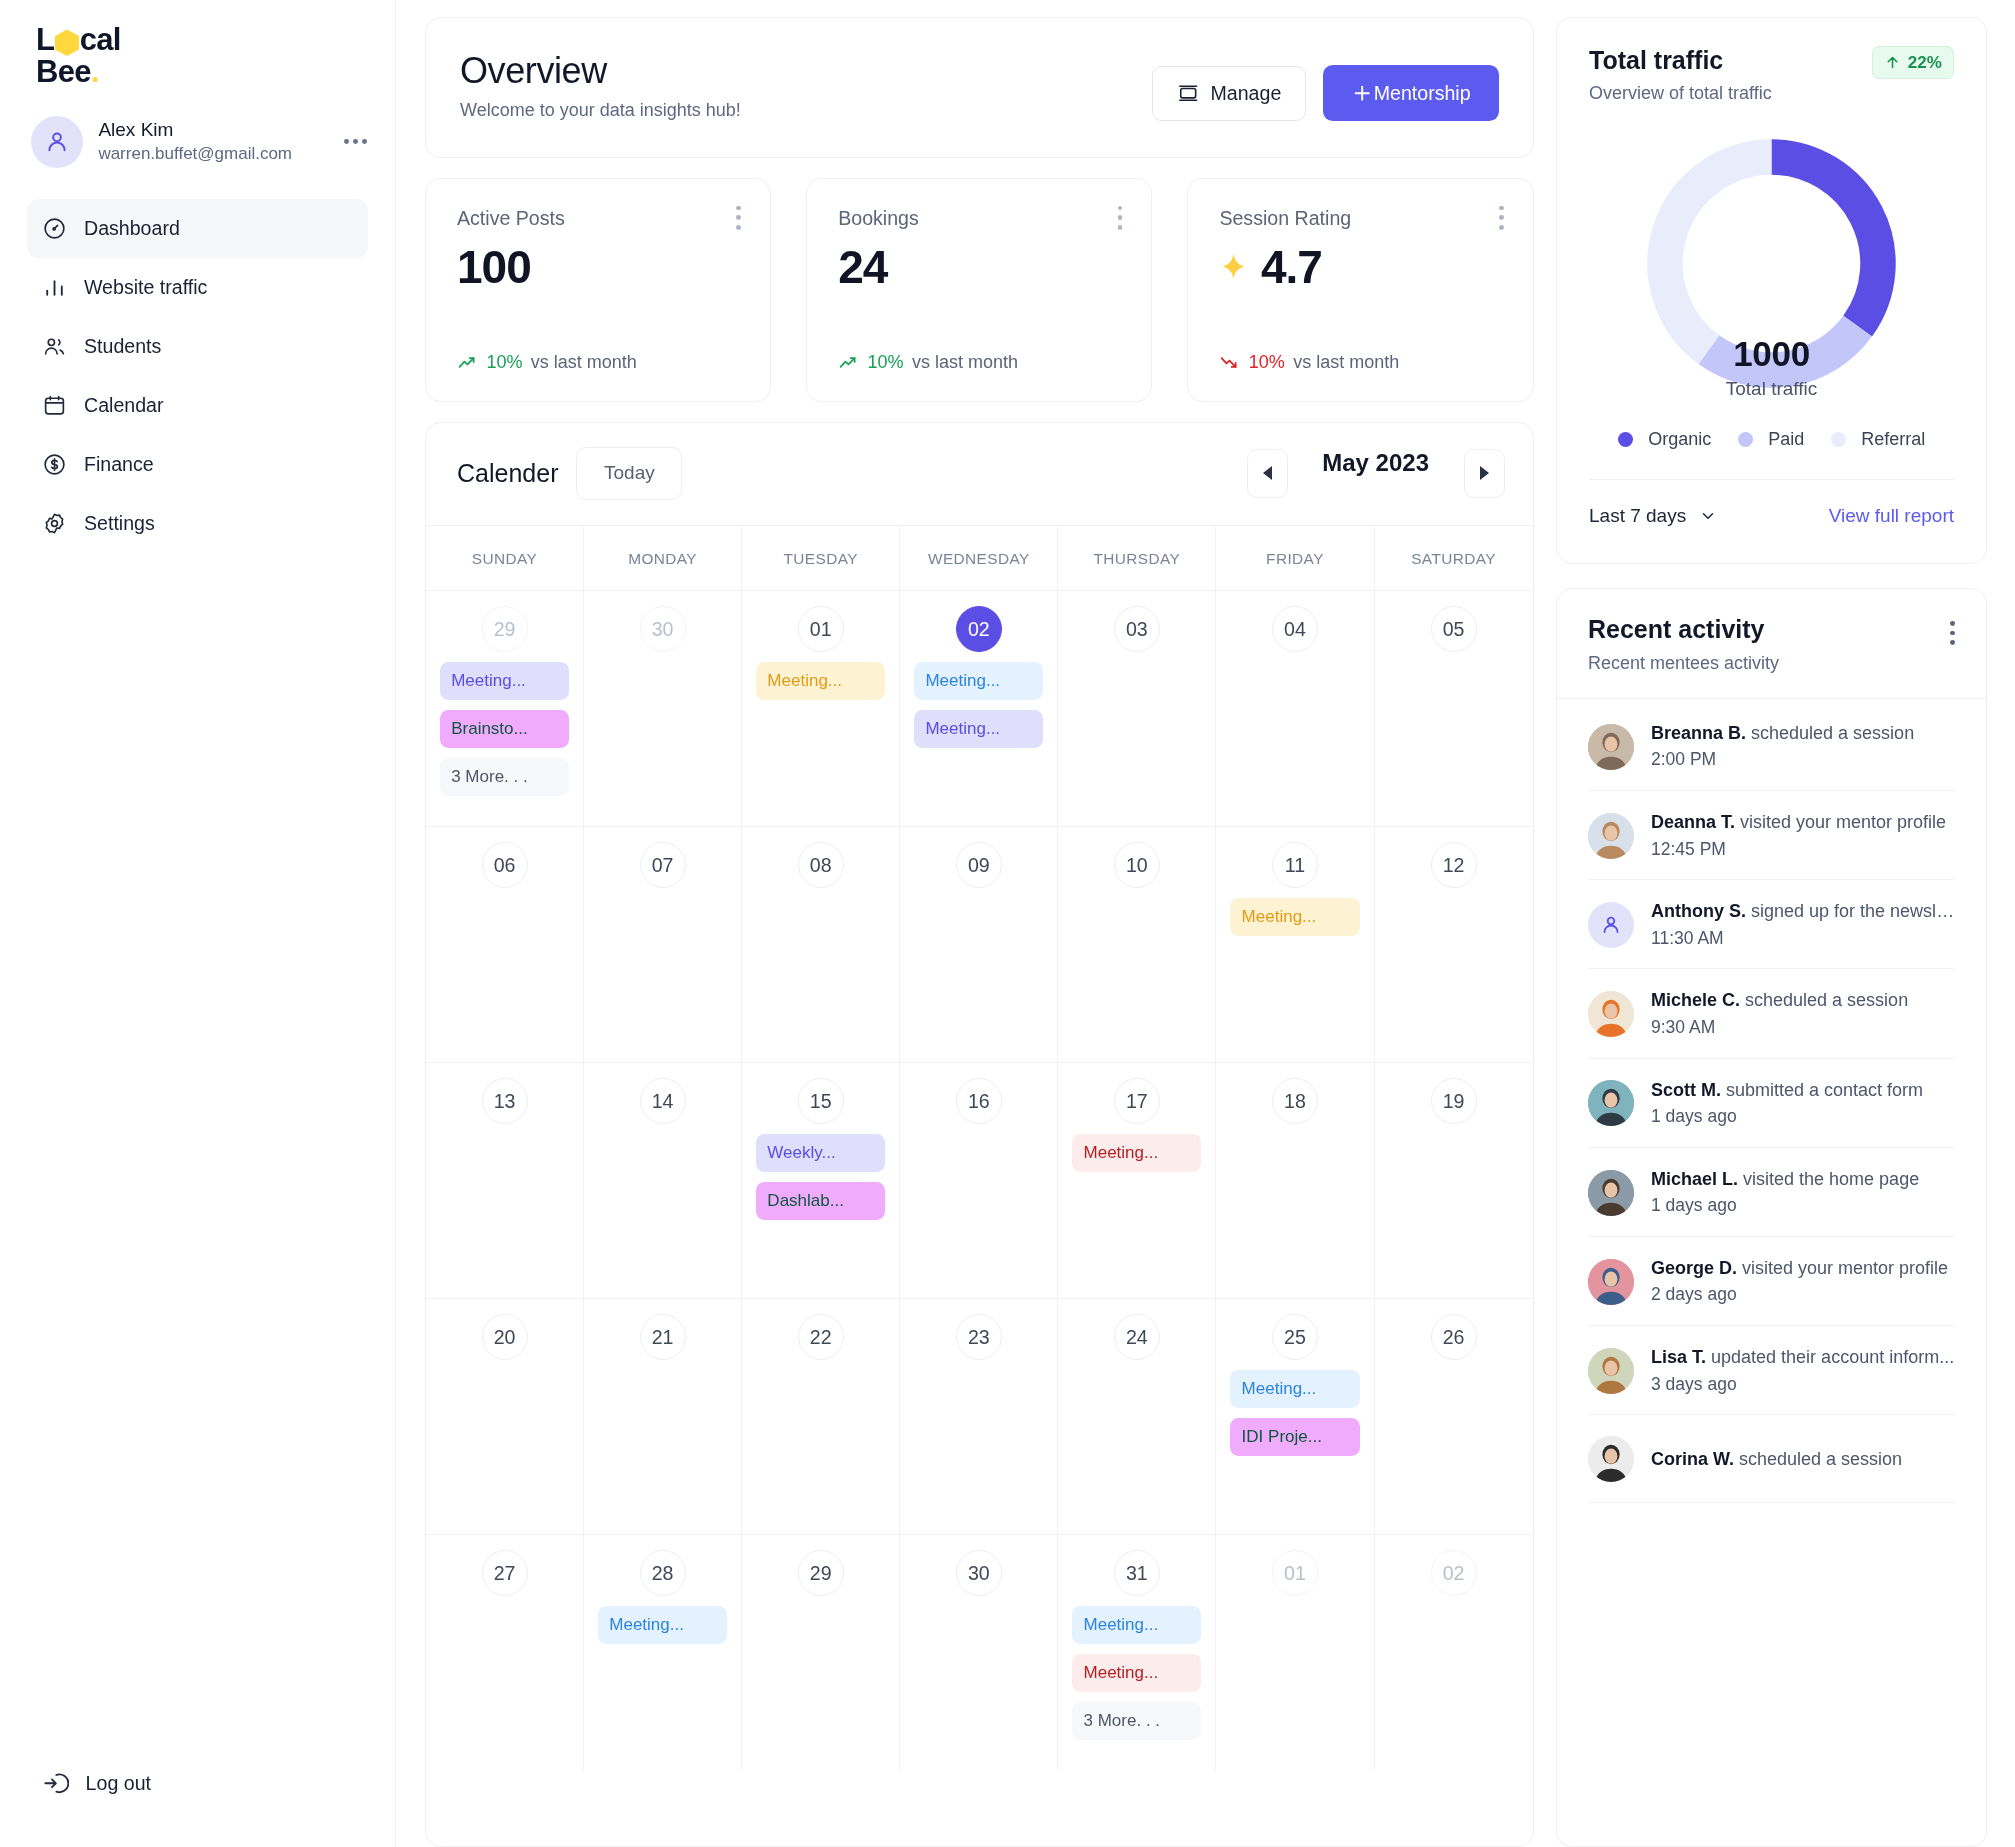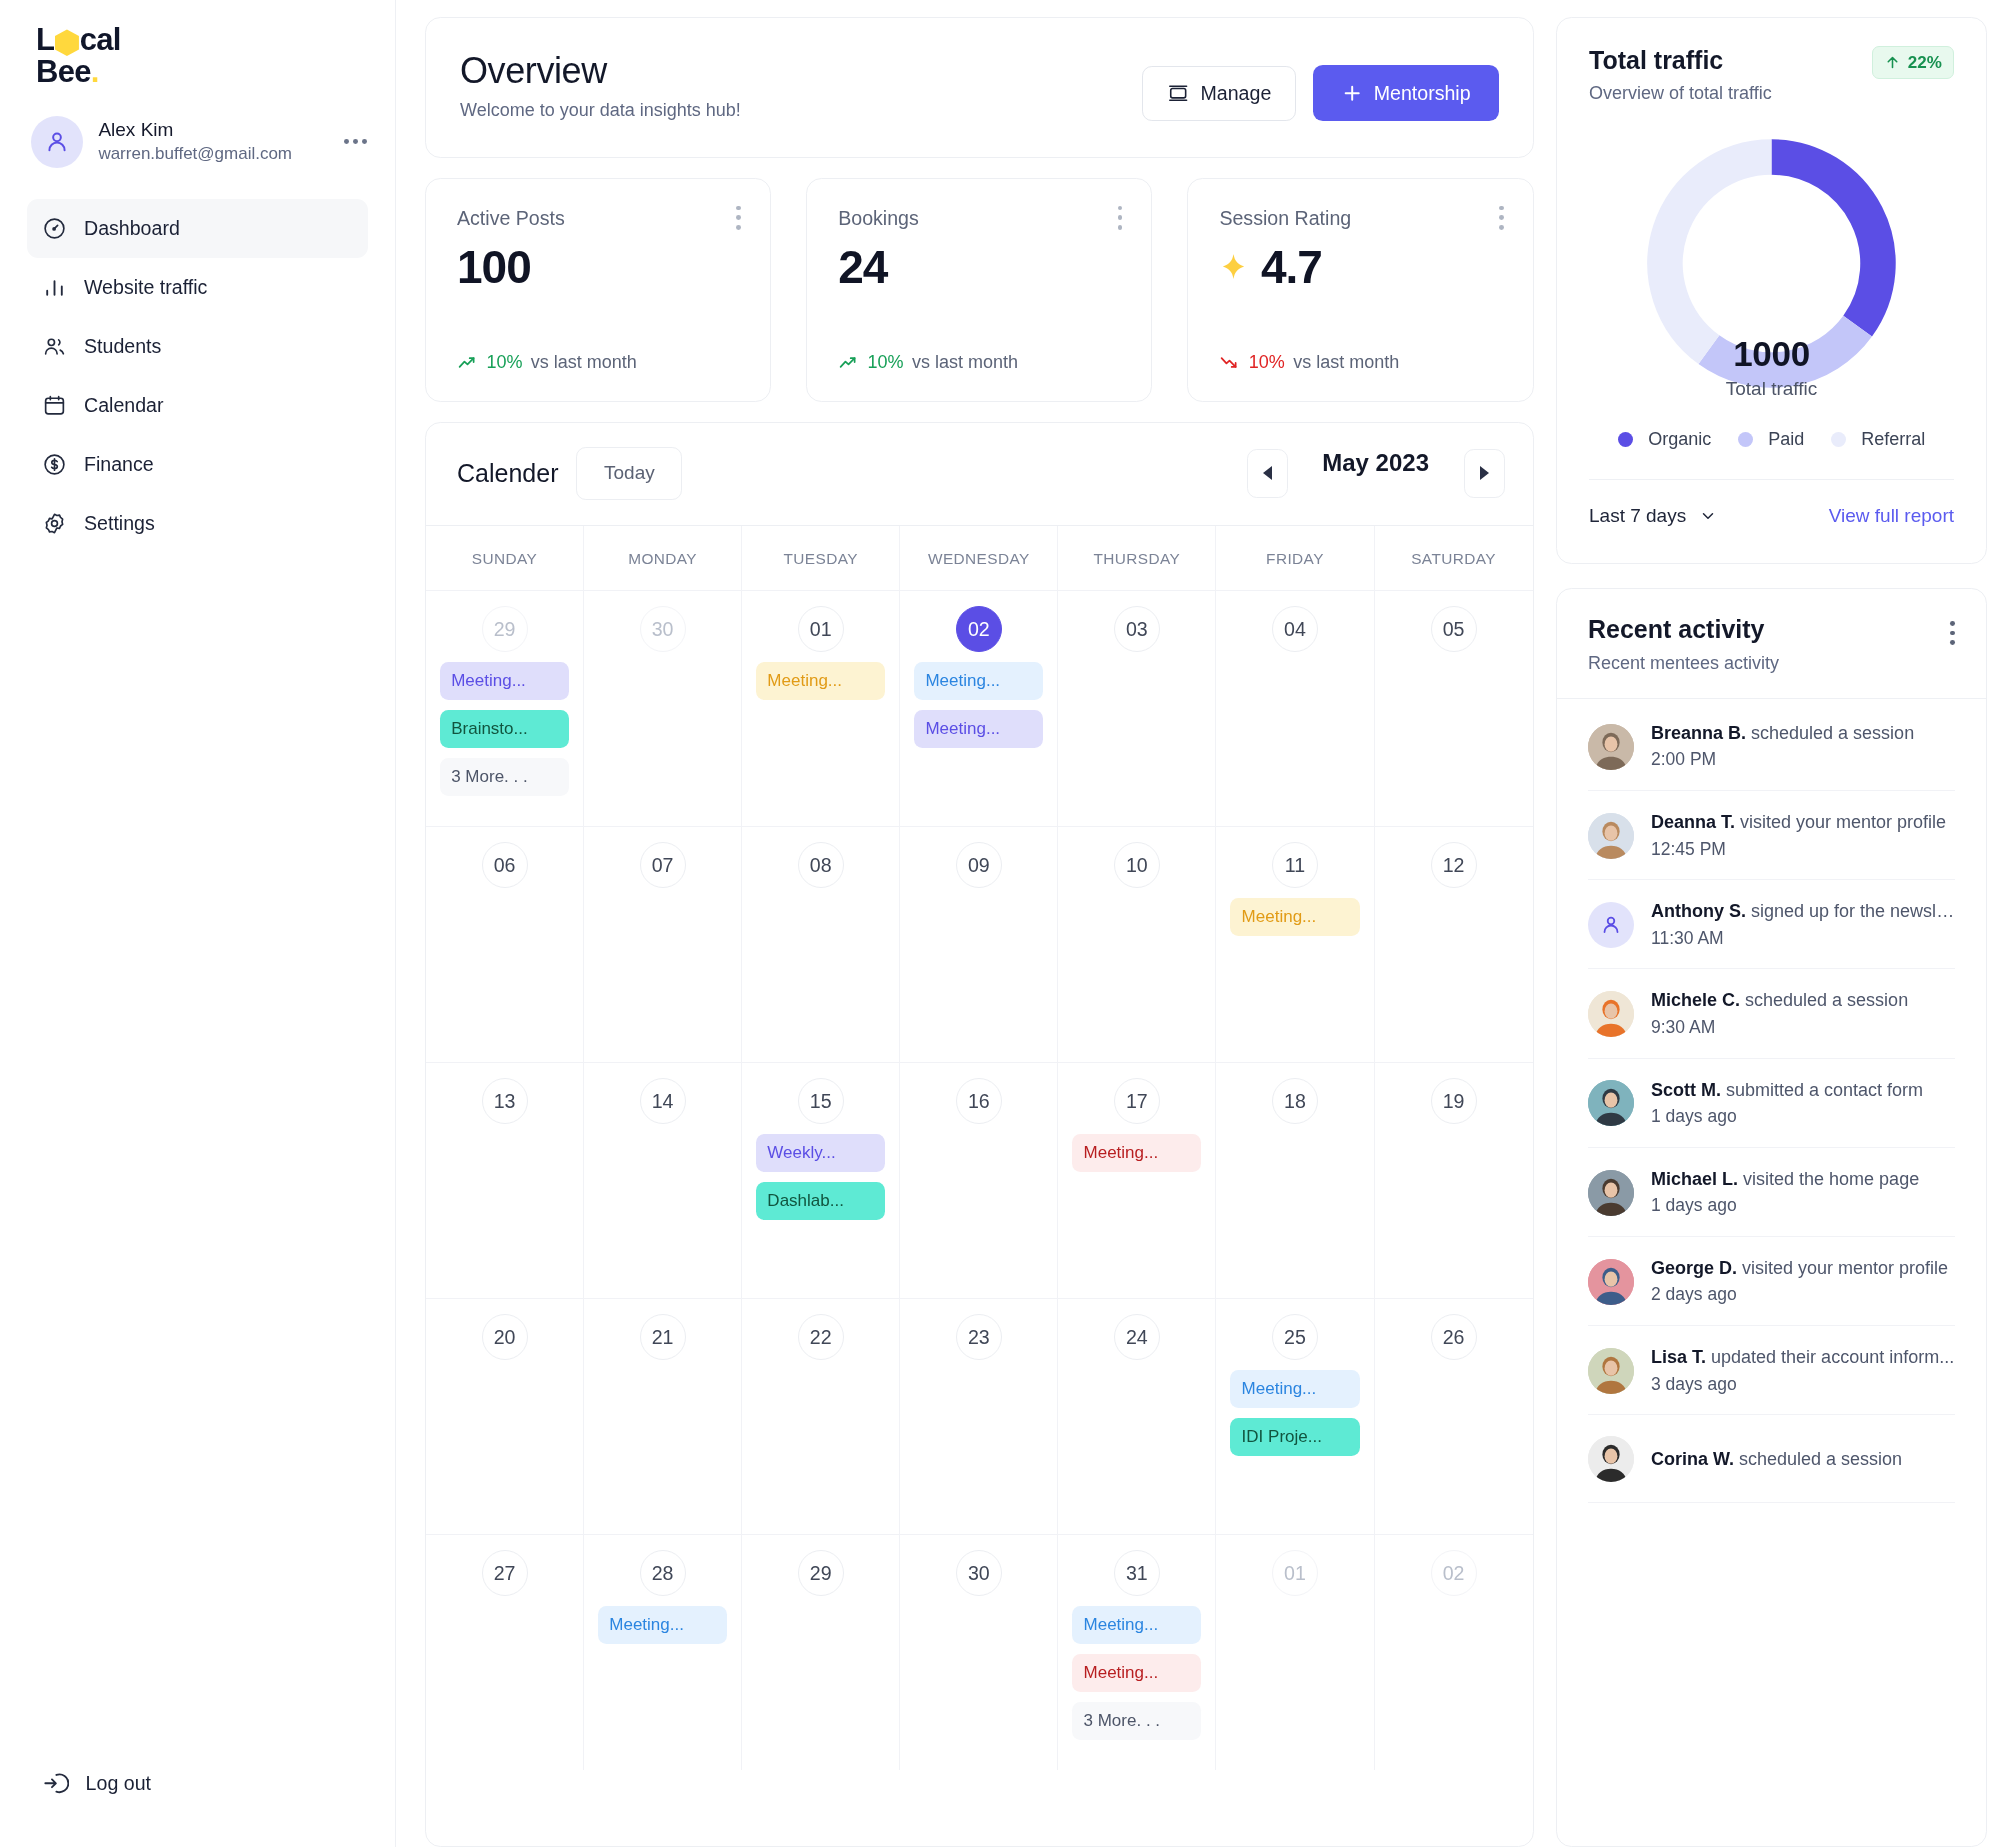--- a/index.html
+++ b/index.html
@@ -61,21 +61,21 @@
   .topbar { display: flex; align-items: flex-end; justify-content: space-between; padding: 32px 34px 36px 34px; }
   .page-title { font-size: 36px; font-weight: 400; letter-spacing: -0.4px; color: #131829; }
   .page-sub { font-size: 18px; color: #5f6882; margin-top: 8.4px; }
   .topbar-actions { display: flex; align-items: center; gap: 17px; }
   .btn-ghost {
     display: flex; align-items: center; gap: 11.2px;
     height: 55px; padding: 0 24px; border: 1.4px solid #e3e6ec; border-radius: 9.8px;
     background: #fff; font-size: 19.6px; color: #1b2135; cursor: pointer;
   }
   .btn-primary {
-    display: flex; align-items: center; gap: 10px;
+    display: flex; align-items: center; gap: 0;
     height: 56px; padding: 0 28px; border: none; border-radius: 9.8px;
     background: #5b5bef; color: #fff; font-size: 19.6px; cursor: pointer;
   }
   .btn-ghost svg, .btn-primary svg { width: 22.4px; height: 22.4px; }
 
   
   .stats { display: flex; gap: 35px; }
   .stat { flex: 1 1 0; padding: 28px 29px 29px 31px; position: relative; min-height: 224px; }
   .stat-label { font-size: 19.6px; color: #5c6478; }
   .stat-value { font-size: 46px; font-weight: 700; letter-spacing: -1px; color: #101425; margin-top: 9.8px; display: flex; align-items: center; gap: 12.6px; }
@@ -111,21 +111,21 @@
   .week { display: grid; grid-template-columns: repeat(7, 1fr); border-top: 1.4px solid #f1f2f6; min-height: 236px; }
   .day { border-right: 1.4px solid #f1f2f6; padding: 15.4px 14px 8.4px; display: flex; flex-direction: column; align-items: center; gap: 9.8px; }
   .day:last-child { border-right: none; }
   .daynum { width: 46px; height: 46px; border-radius: 50%; border: 1.4px solid #eceef2;
             display: flex; align-items: center; justify-content: center; font-size: 19.6px; color: #404757; }
   .daynum.muted { color: #b9bfcb; border-color: #f3f4f7; }
   .daynum.today { background: #5b4ee5; color: #fff; border-color: #5b4ee5; }
   .chip { width: 100%; max-width: 133px; border-radius: 8.4px; padding: 9px 11.2px;
           font-size: 17px; white-space: nowrap; overflow: hidden; text-overflow: ellipsis; cursor: pointer; }
   .chip.purple { background: #dfdefb; color: #5b4ee5; }
-  .chip.green  { background: #5eead4; color: #11553f; }
+  .chip.green  { background: #f0abfc; color: #11553f; }
   .chip.blue   { background: #e4f1fe; color: #2b85e0; }
   .chip.yellow { background: #fdf3d2; color: #e19b16; }
   .chip.red    { background: #fdecec; color: #b81e20; }
   .chip.more   { background: #f7f8fa; color: #4d5568; }
 
   
   .rail { width: 459px; flex: 0 0 459px; padding: 17px 28px 0 0; display: flex; flex-direction: column; gap: 24px; }
   .traffic { padding: 28px 32px 36px 32px; }
   .traffic-head { display: flex; align-items: flex-start; justify-content: space-between; }
   .traffic-title { font-size: 25px; font-weight: 700; color: #131829; }

